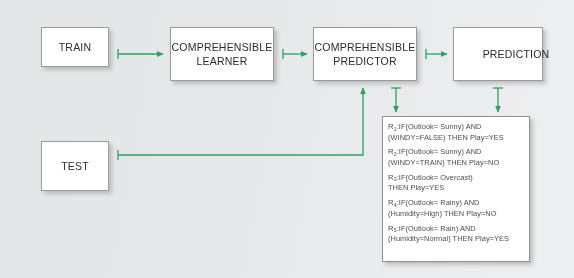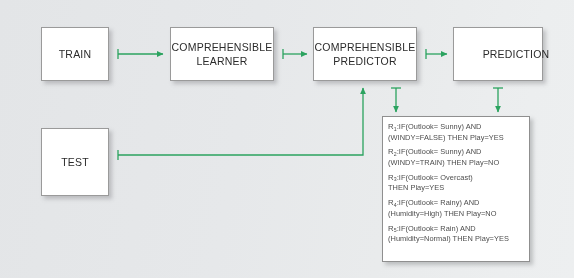--- a/index.html
+++ b/index.html
@@ -30,22 +30,22 @@
     box-sizing: border-box;
   }
   .node-label {
     color: #2b2b2b;
     font-size: 10.5px;
     line-height: 14px;
     letter-spacing: 0.2px;
     text-align: center;
     white-space: pre-line;
   }
-  #node-train   { left: 41px;  top: 27px;  width: 68px;  height: 54px; }
-  #node-test    { left: 41px;  top: 128px; width: 68px;  height: 68px; }
+  #node-train   { left: 41px;  top: 27px;  width: 68px;  height: 40px; }
+  #node-test    { left: 41px;  top: 141px; width: 68px;  height: 50px; }
   #node-learner { left: 170px; top: 27px;  width: 104px; height: 54px; }
   #node-predictor { left: 313px; top: 27px; width: 104px; height: 54px; }
   #node-prediction { left: 453px; top: 27px; width: 90px;  height: 54px; padding-left: 36px; }
 
   
   #rules-box {
     position: absolute;
     left: 382px;
     top: 116px;
     width: 148px;

